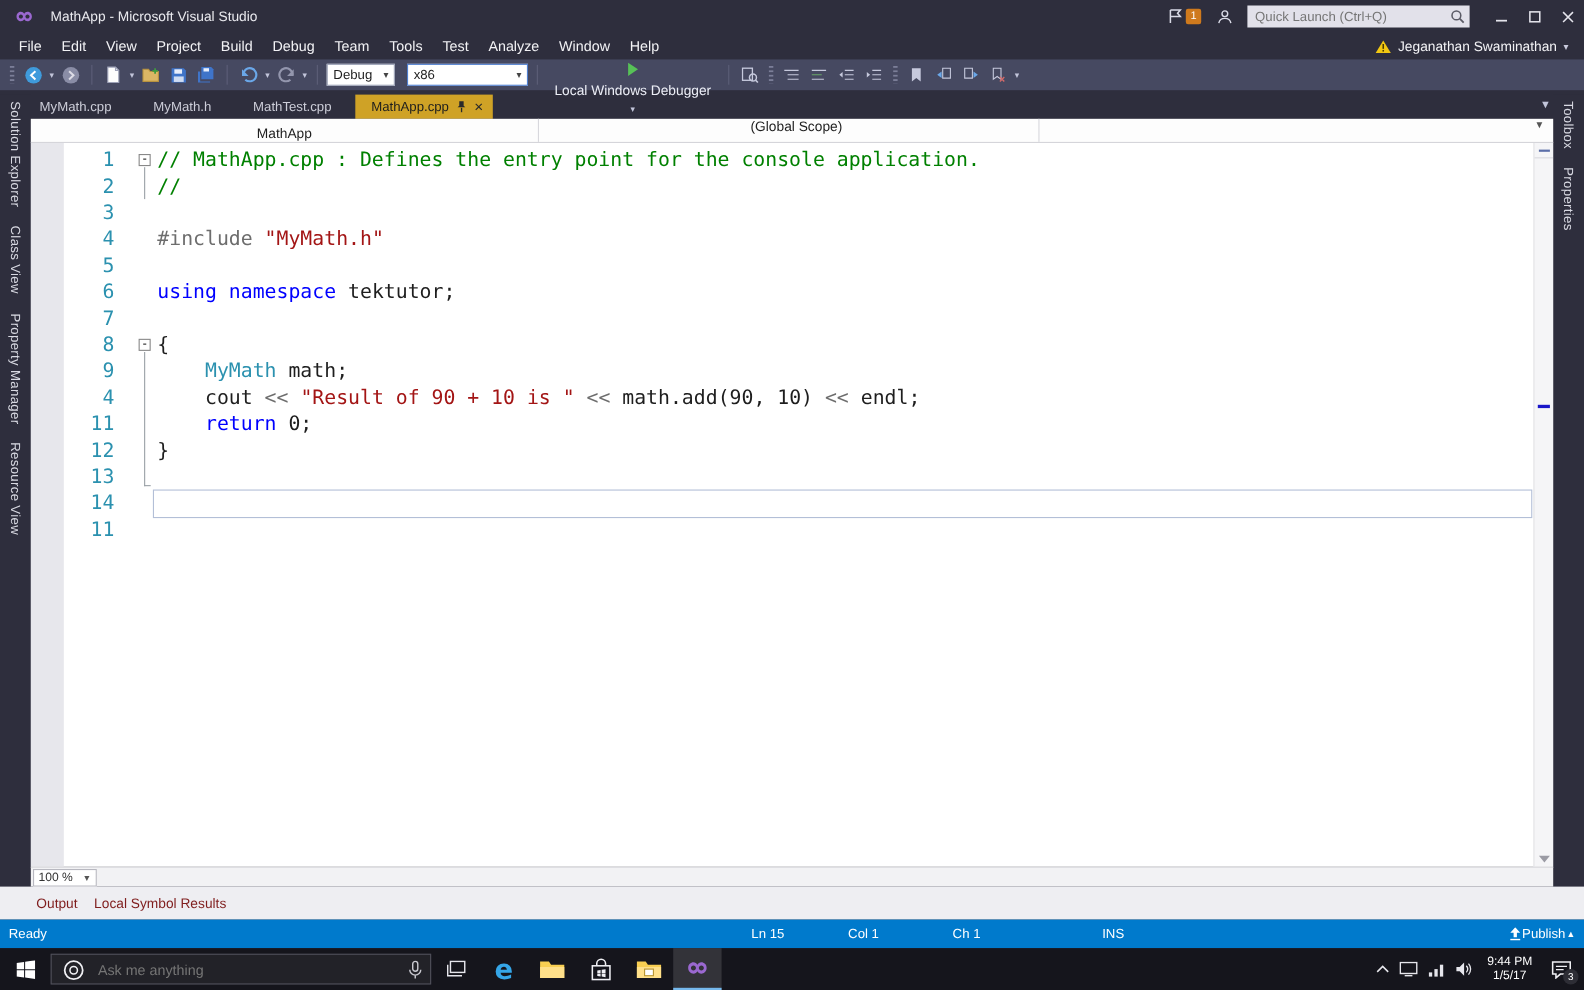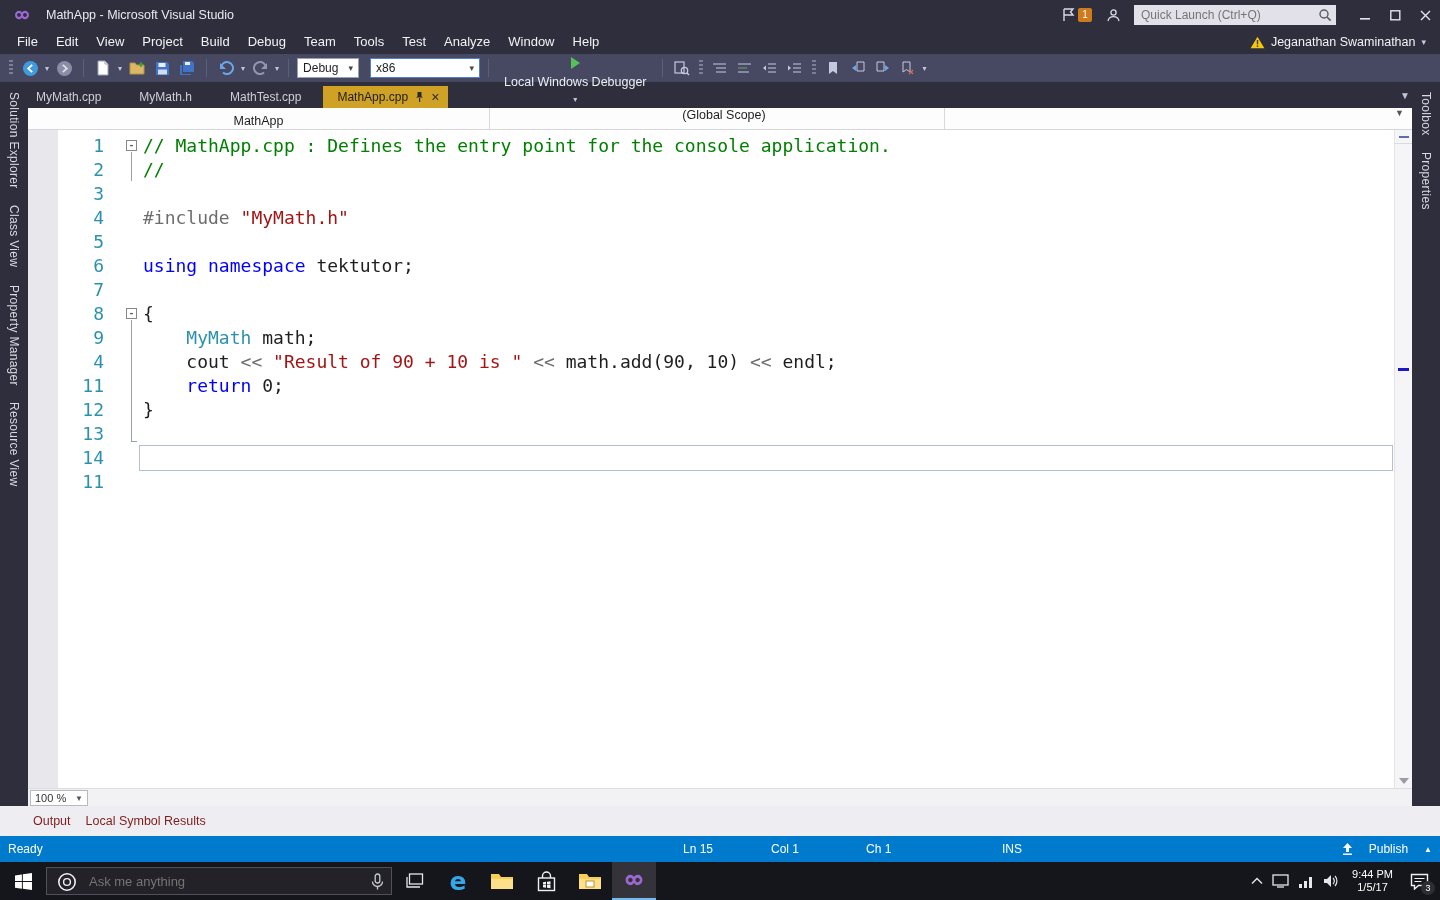--- a/index.html
+++ b/index.html
@@ -100,21 +100,21 @@
   .zoom-combo .ccar { margin-left:auto; font-size:8px; color:#555; }
 
   
   .panelrow { position:absolute; left:0; top:806px; width:100%; height:30px; background:#eeeef2;
               display:flex; align-items:center; padding-left:33px; gap:15px; font-size:12.5px; color:#7f1d1d; }
 
   
   .statusbar { position:absolute; left:0; top:836px; width:100%; height:26px; background:var(--status-blue,#007acc);
                color:#fff; font-size:12px; }
   .sb-item { position:absolute; top:0; line-height:26px; }
-  .sb-publish { position:absolute; right:8px; top:0; height:26px; display:flex; align-items:center; gap:16px; }
+  .sb-publish { position:absolute; right:8px; top:0; height:26px; display:flex; align-items:center; gap:1px; }
 
   
   .taskbar { position:absolute; left:0; top:862px; width:100%; height:38px; background:#15151c;
              display:flex; align-items:center; }
   .start-btn { width:46px; height:38px; display:flex; align-items:center; justify-content:center; }
   .searchbox { position:relative; width:346px; height:28px; background:#222228; border:1px solid #50505a;
                display:flex; align-items:center; }
   .searchbox input { width:100%; height:100%; background:transparent; border:0; outline:none; color:#b9b9c0;
                      font-size:13px; padding:0 30px 0 42px; font-family:inherit; }
   .cortana { position:absolute; left:9px; top:3px; }

